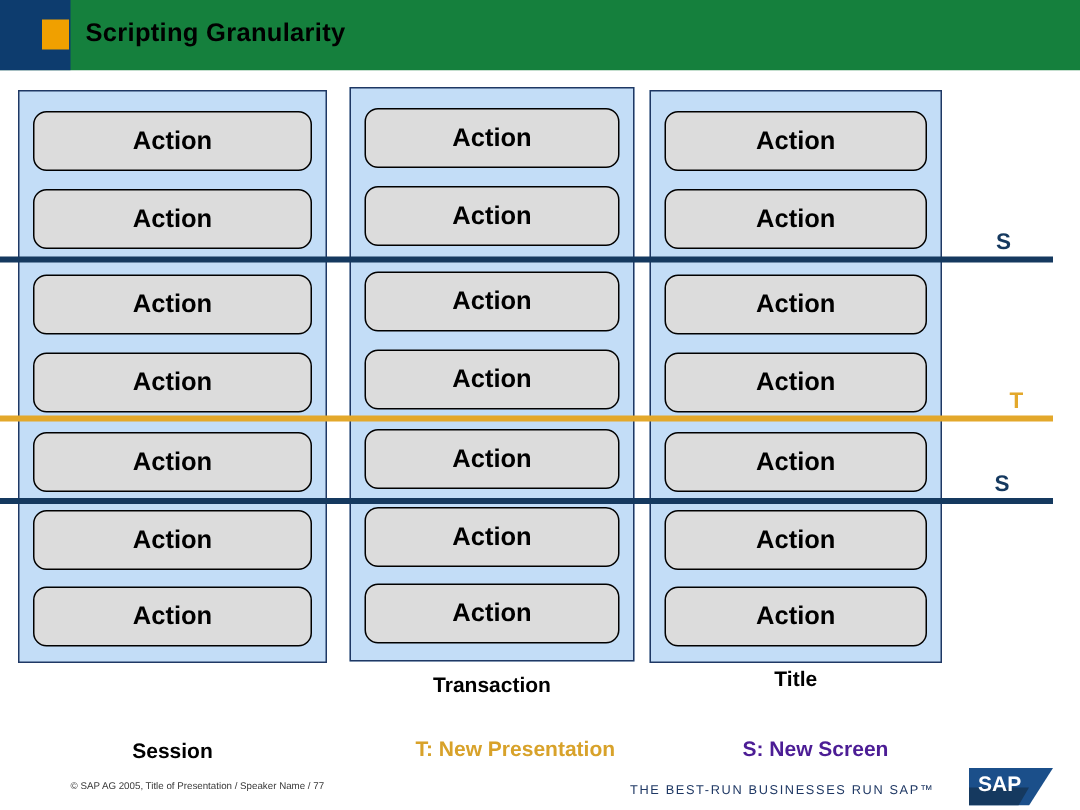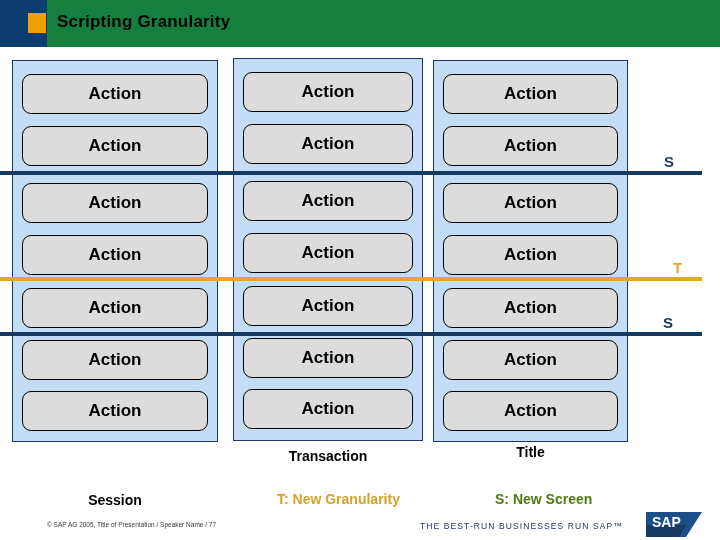--- a/index.html
+++ b/index.html
@@ -121,21 +121,21 @@
   #caption-screen      { left: 433px; top: 444px; width: 195px; }
 
   
   .legend-item {
     position: absolute;
     font-size: 14px;
     font-weight: bold;
     white-space: nowrap;
   }
   #legend-transaction { left: 277px; top: 491px; color: #d8a22a; }
-  #legend-screen      { left: 495px; top: 491px; color: #4d7c0f; }
+  #legend-screen      { left: 495px; top: 491px; color: #4c1d95; }
 
   
   #footer-copyright {
     position: absolute;
     left: 47px; top: 521px;
     font-size: 6.5px;
     color: #3a3a3a;
     white-space: nowrap;
   }
   #footer-tagline {
@@ -200,21 +200,21 @@
 <div class="sep-line" id="sep-line-t"></div>
 <div class="sep-label" id="sep-label-t">T</div>
 
 <div class="sep-line" id="sep-line-s2"></div>
 <div class="sep-label" id="sep-label-s2">S</div>
 
 <div class="column-caption" id="caption-session">Session</div>
 <div class="column-caption" id="caption-transaction">Transaction</div>
 <div class="column-caption" id="caption-screen">Title</div>
 
-<div class="legend-item" id="legend-transaction">T: New Granularity</div>
+<div class="legend-item" id="legend-transaction">T: New Presentation</div>
 <div class="legend-item" id="legend-screen">S: New Screen</div>
 
 <div id="footer-copyright">© SAP AG 2005, Title of Presentation / Speaker Name / 77</div>
 <div id="footer-tagline">THE BEST-RUN BUSINESSES RUN SAP™</div>
 
 <svg id="sap-logo" viewBox="0 0 56 25" xmlns="http://www.w3.org/2000/svg">
   <polygon points="0,0 56,0 40,25 0,25" fill="#1b4f8a"></polygon>
   <polygon points="0,13 40,13 33,25 0,25" fill="#15395f"></polygon>
   <text x="6" y="15" font-family="'Liberation Sans', sans-serif" font-size="14" font-weight="bold" fill="#ffffff">SAP</text>
 </svg>

